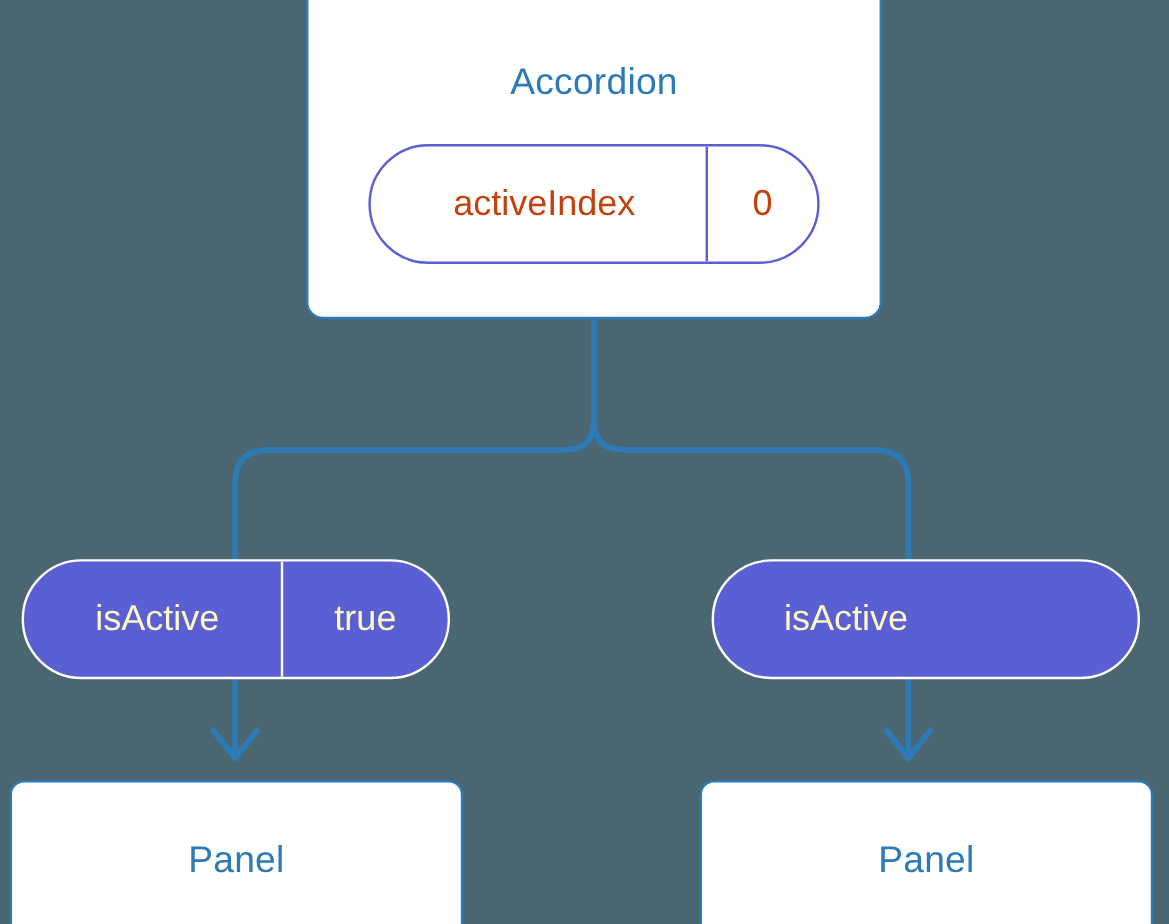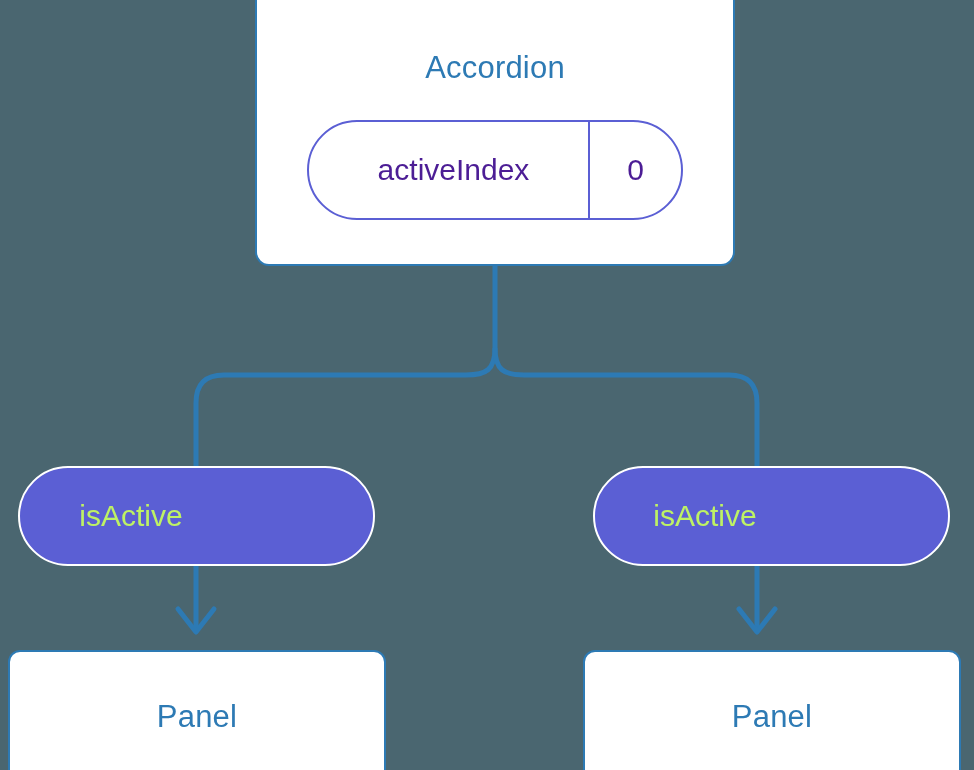--- a/index.html
+++ b/index.html
@@ -97,31 +97,31 @@
     box-sizing: border-box;
     font-size: 30px;
     font-weight: 400;
     white-space: nowrap;
   }
 
   
   .pill--outline {
     background: #ffffff;
     border: 2px solid #5b5fd4;
-    color: #4c1d95;
+    color: #c2410c;
   }
   .pill--outline .pill-val {
     border-left: 2px solid #5b5fd4;
   }
 
   
   .pill--filled {
     background: #5b5fd4;
     border: 2px solid #ffffff;
-    color: #bef264;
+    color: #fef9c3;
   }
   .pill--filled .pill-val {
     border-left: 2px solid #ffffff;
   }
 
   
   #pill-activeindex {
     left: 307px;
     top: 120px;
     width: 376px;
@@ -172,20 +172,21 @@
     <div class="card-title">Accordion</div>
   </div>
 
   <div class="pill pill--outline" id="pill-activeindex">
     <span class="pill-key">activeIndex</span>
     <span class="pill-val">0</span>
   </div>
 
   <div class="pill pill--filled" id="pill-isactive-left">
     <span class="pill-key">isActive</span>
+    <span class="pill-val">true</span>
   </div>
 
   <div class="card panel-card" id="panel-left">
     <div class="card-title">Panel</div>
   </div>
 
   <div class="pill pill--filled" id="pill-isactive-right">
     <span class="pill-key">isActive</span>
   </div>
 

